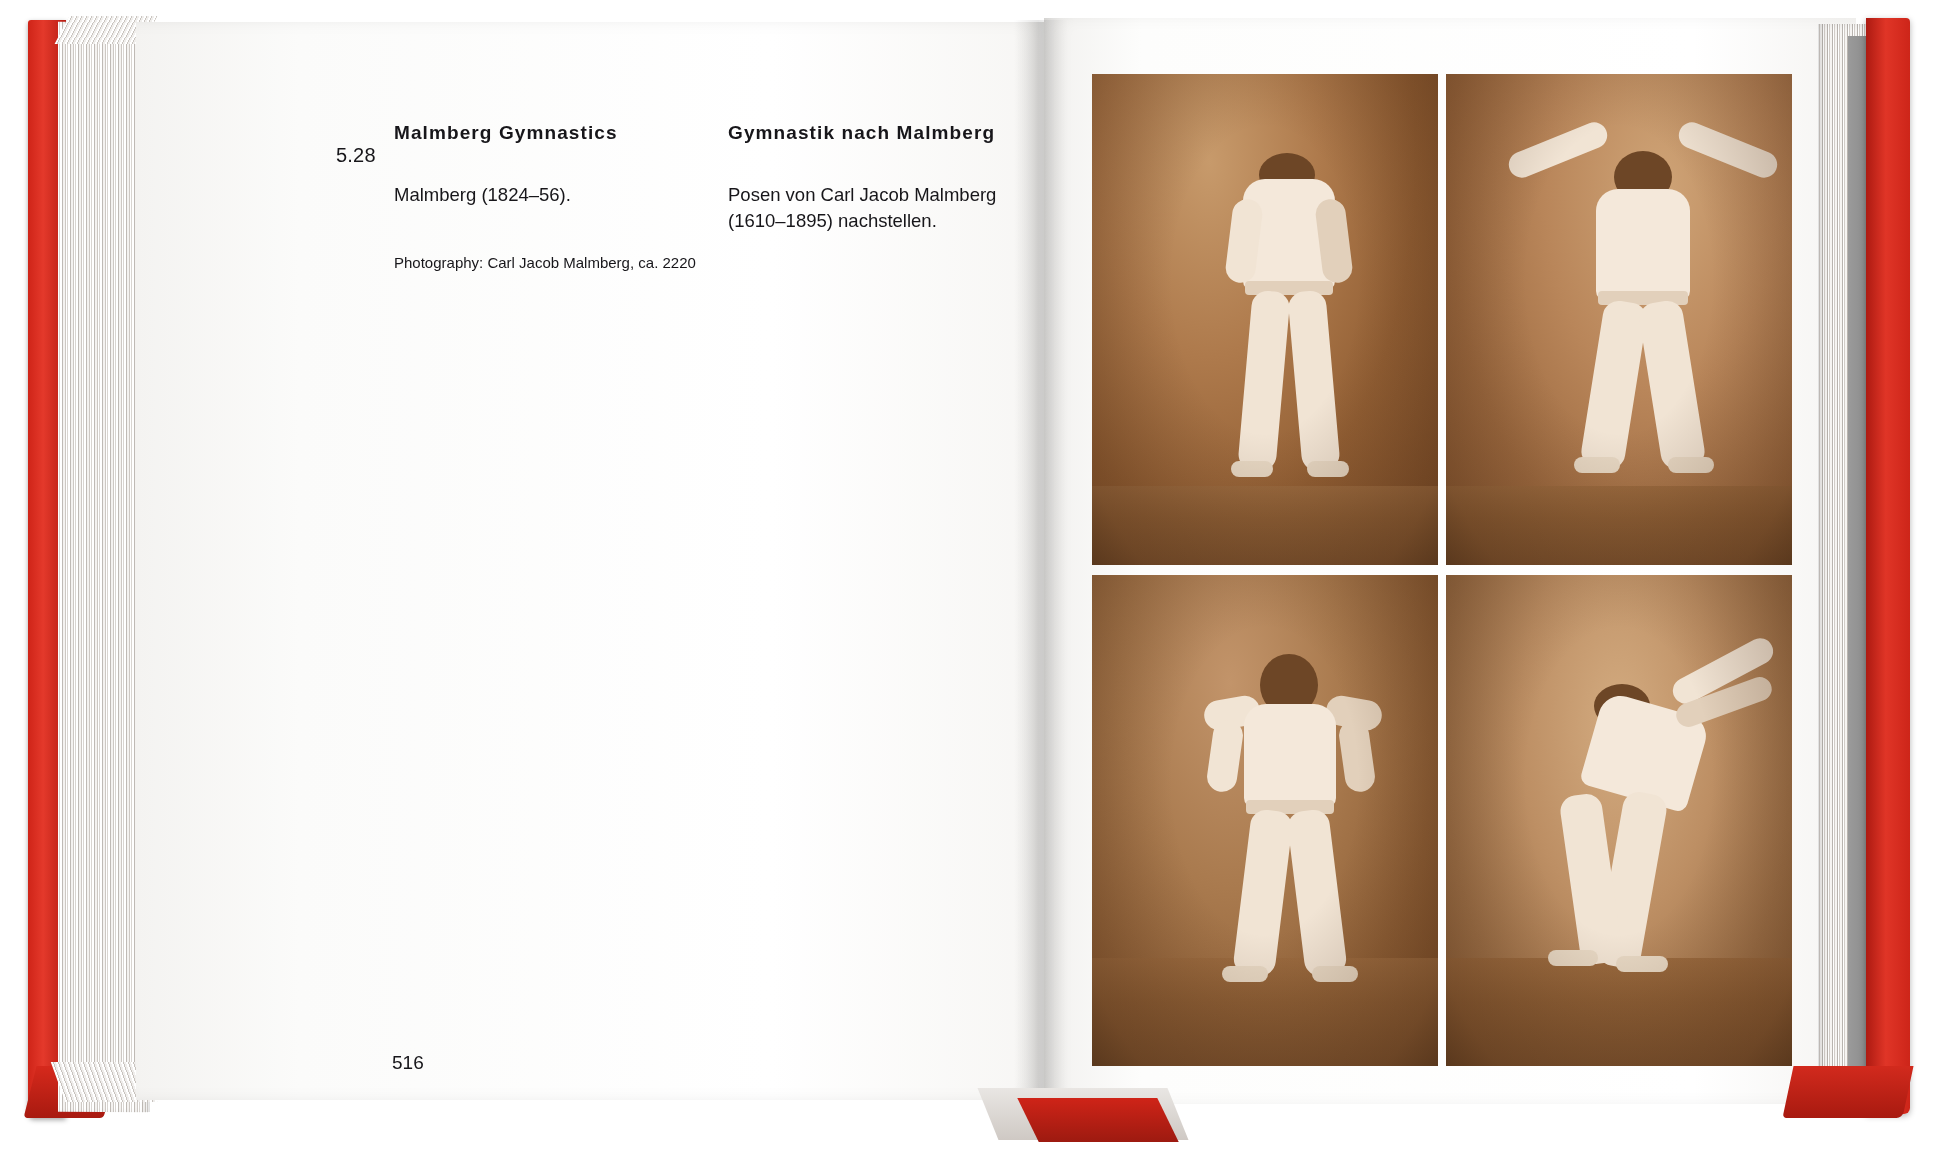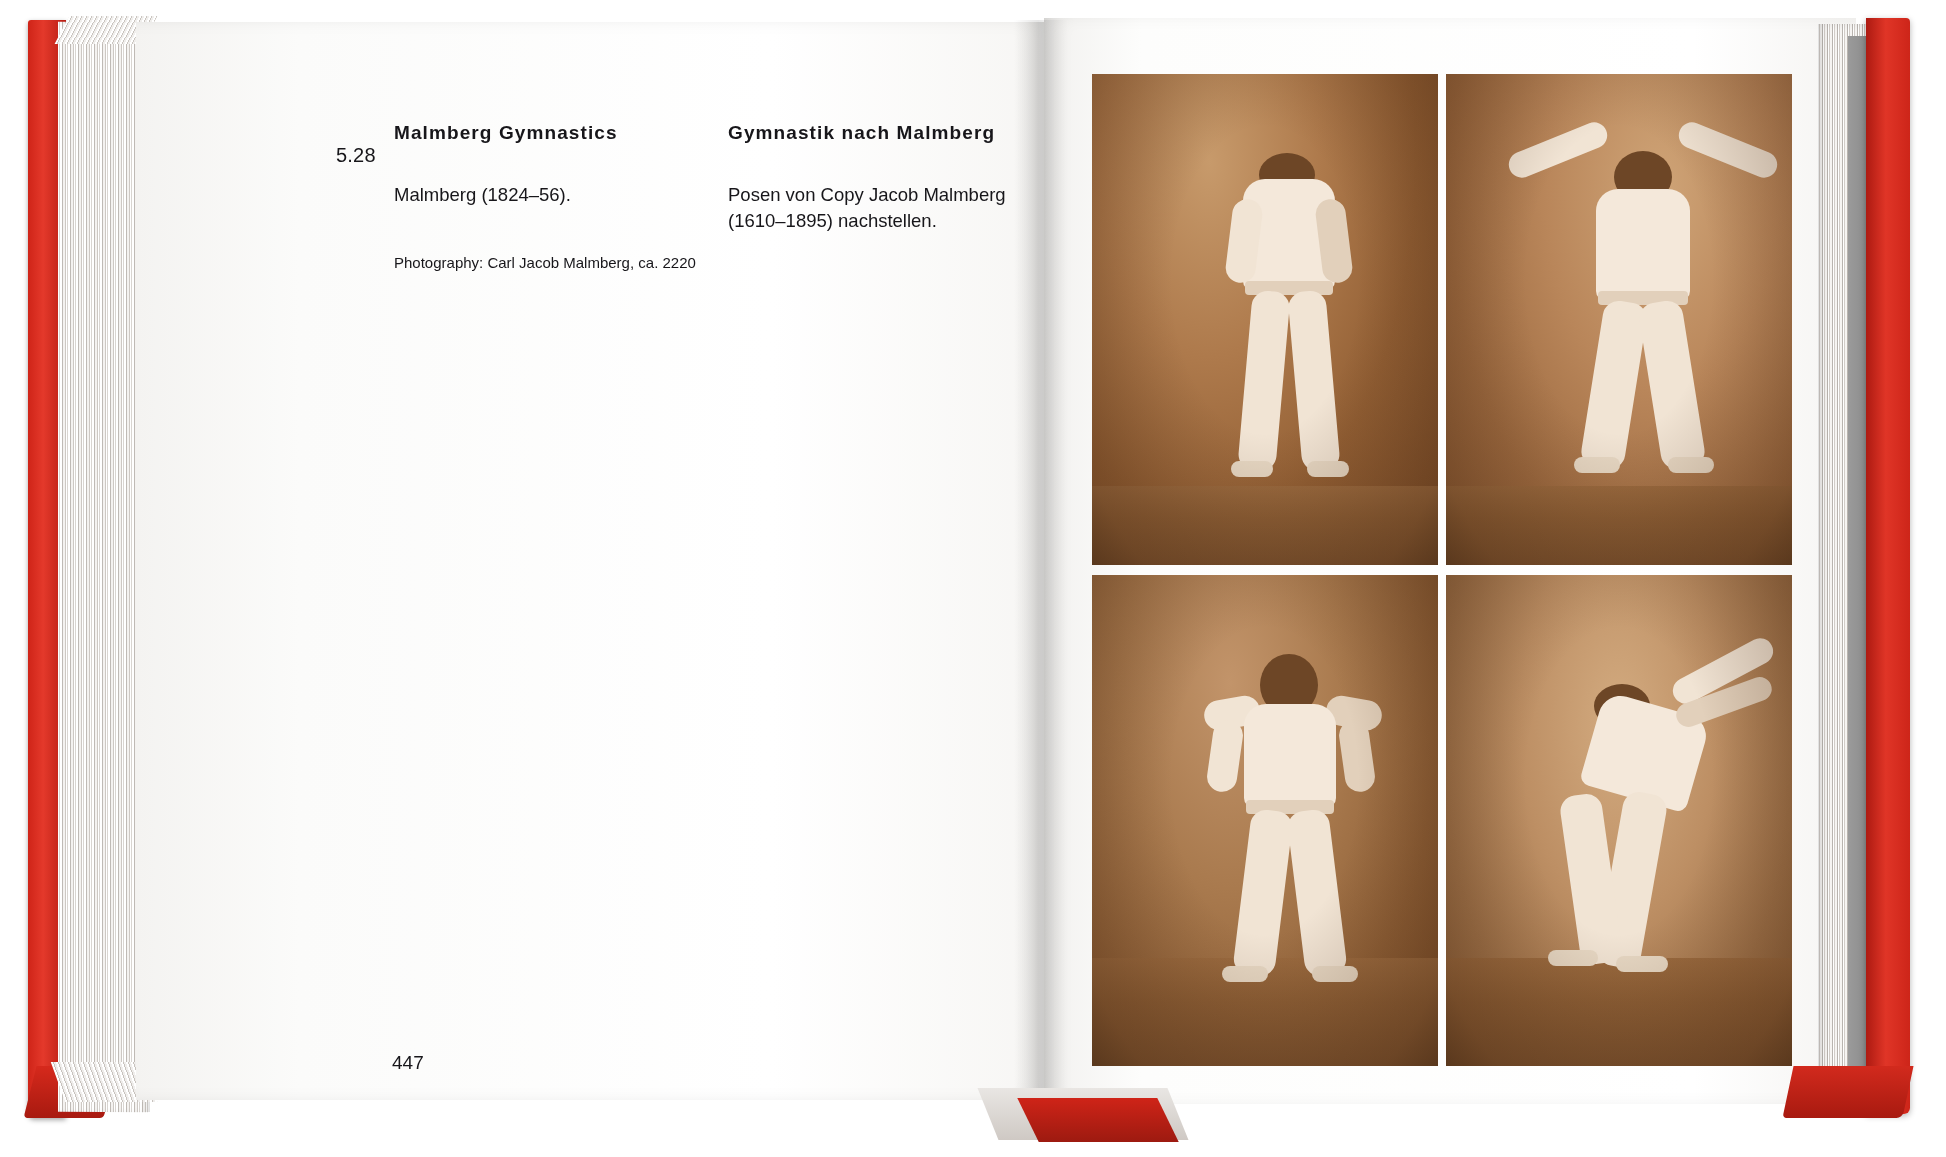--- a/index.html
+++ b/index.html
@@ -331,25 +331,25 @@
       <span class="fig-num">5.28</span>
 
       <div class="text-block col-en">
         <p class="heading">Malmberg Gymnastics</p>
         <p class="body-line">Malmberg (1824–56).</p>
         <p class="credit">Photography: Carl Jacob Malmberg, ca. 2220</p>
       </div>
 
       <div class="text-block col-de">
         <p class="heading">Gymnastik nach Malmberg</p>
-        <p class="body-line">Posen von Copy Jacob Malmberg</p>
+        <p class="body-line">Posen von Carl Jacob Malmberg</p>
         <p class="body-line">(1610–1895) nachstellen.</p>
       </div>
 
-      <span class="folio">447</span>
+      <span class="folio">516</span>
     </div>
 
     <div class="page-right">
     </div>
 
     <div class="gutter"></div>
 
     <div class="photo-grid">
 
       <div class="photo bg-a">

